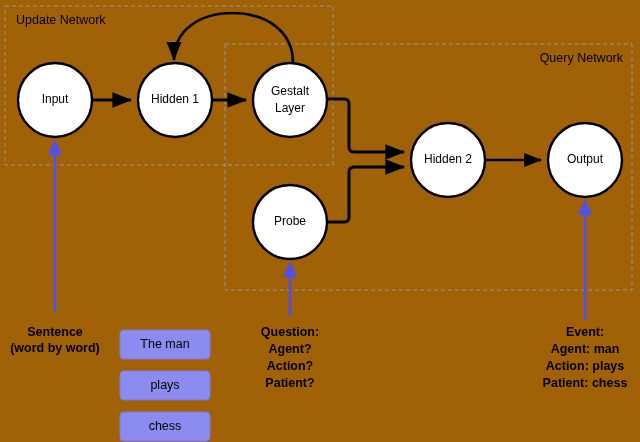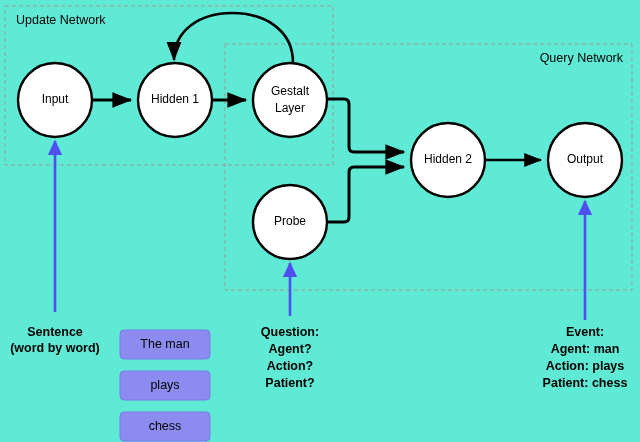--- a/index.html
+++ b/index.html
@@ -4,21 +4,21 @@
 <style>
   html, body {
     margin: 0;
     padding: 0;
     background: #ffffff;
   }
   #canvas {
     position: relative;
     width: 640px;
     height: 442px;
-    background: #5eead4;
+    background: #a16207;
     overflow: hidden;
     font-family: "Liberation Sans", sans-serif;
   }
   #diagram-svg {
     position: absolute;
     left: 0;
     top: 0;
     width: 640px;
     height: 442px;
   }

